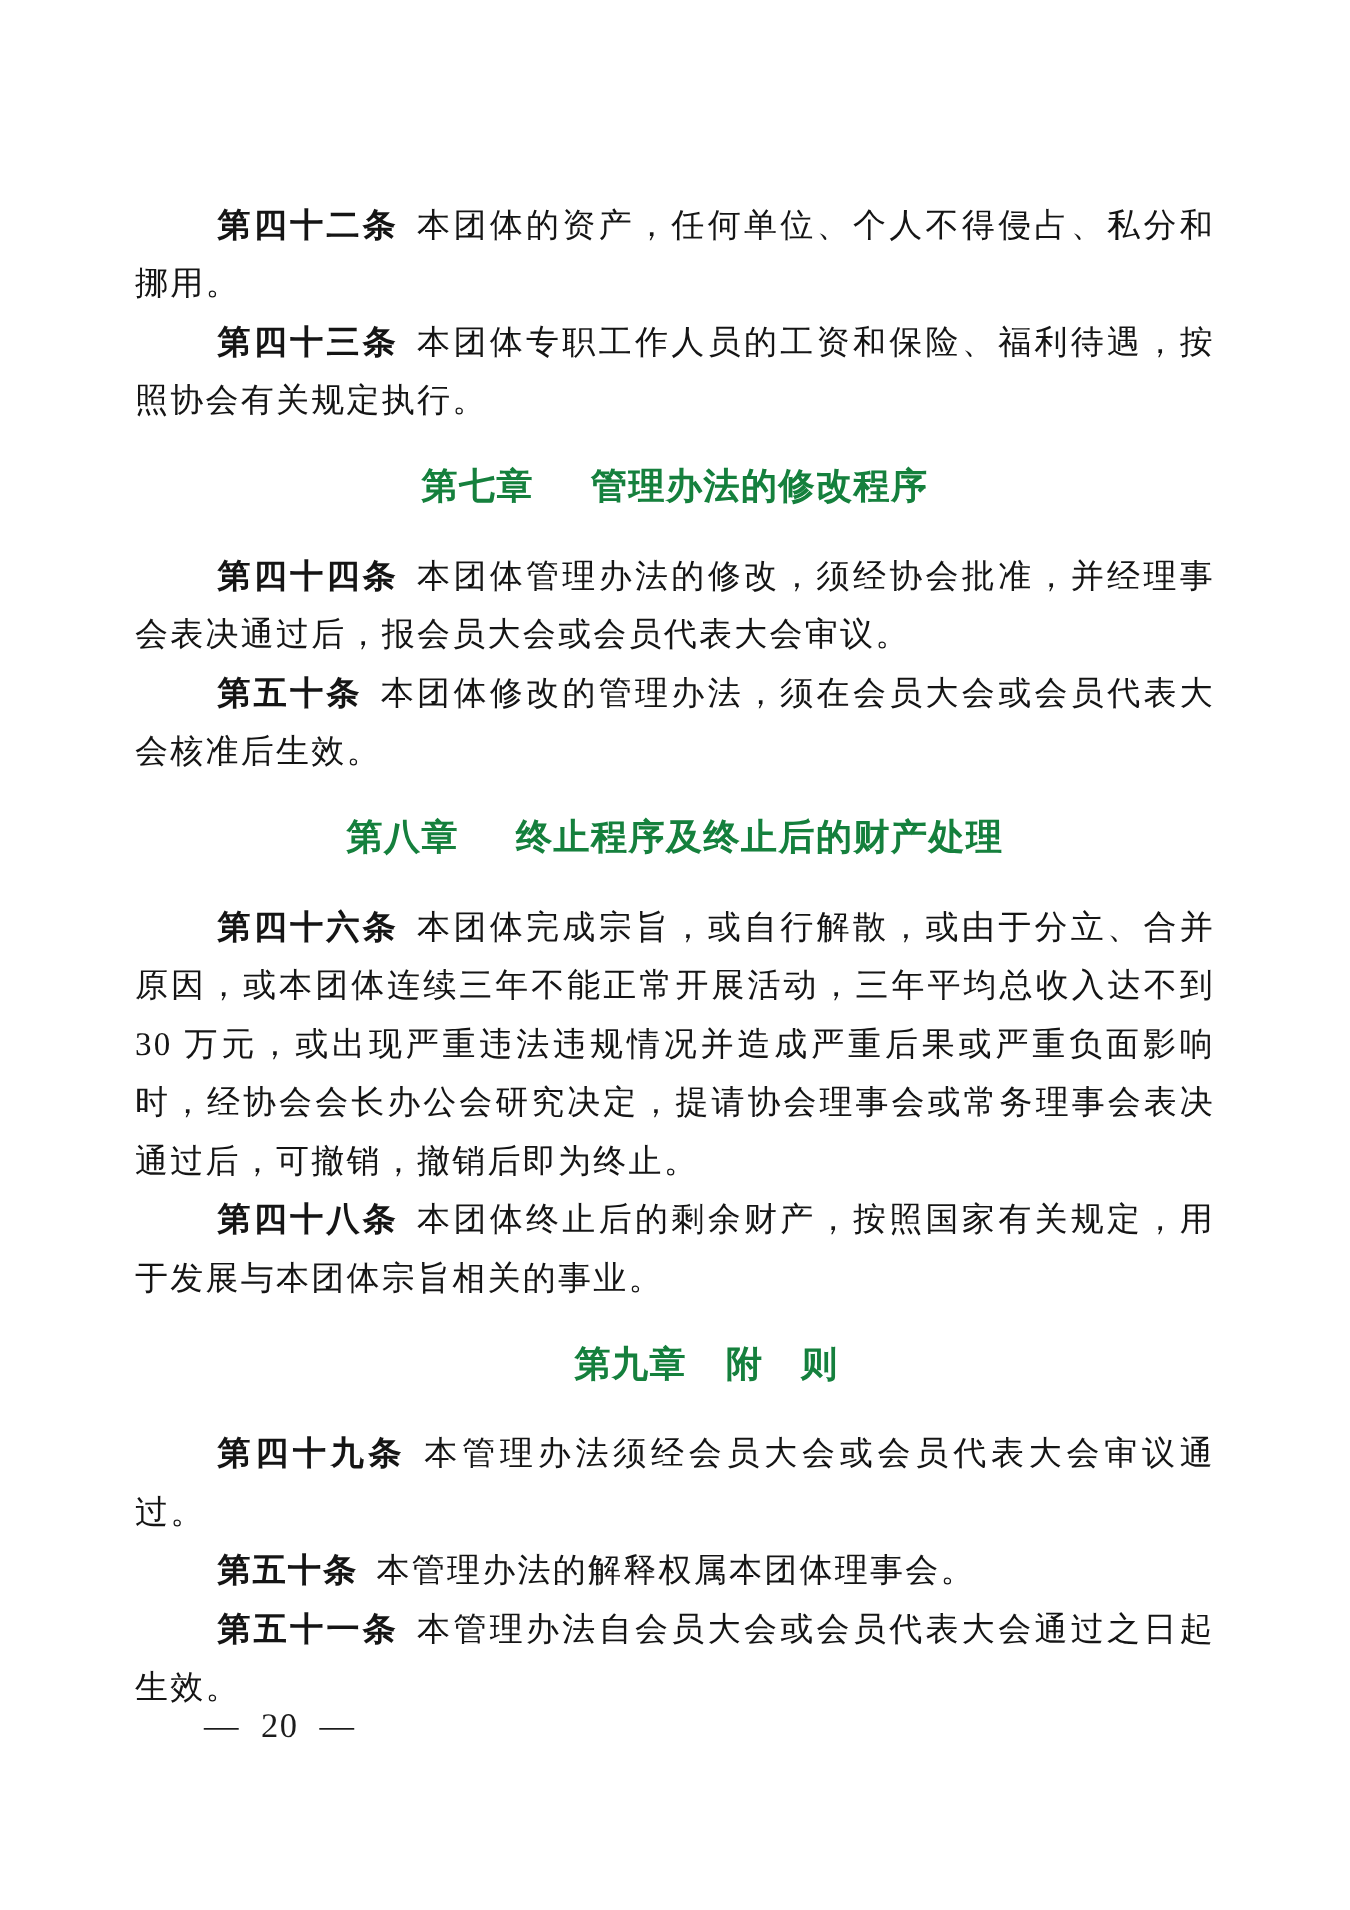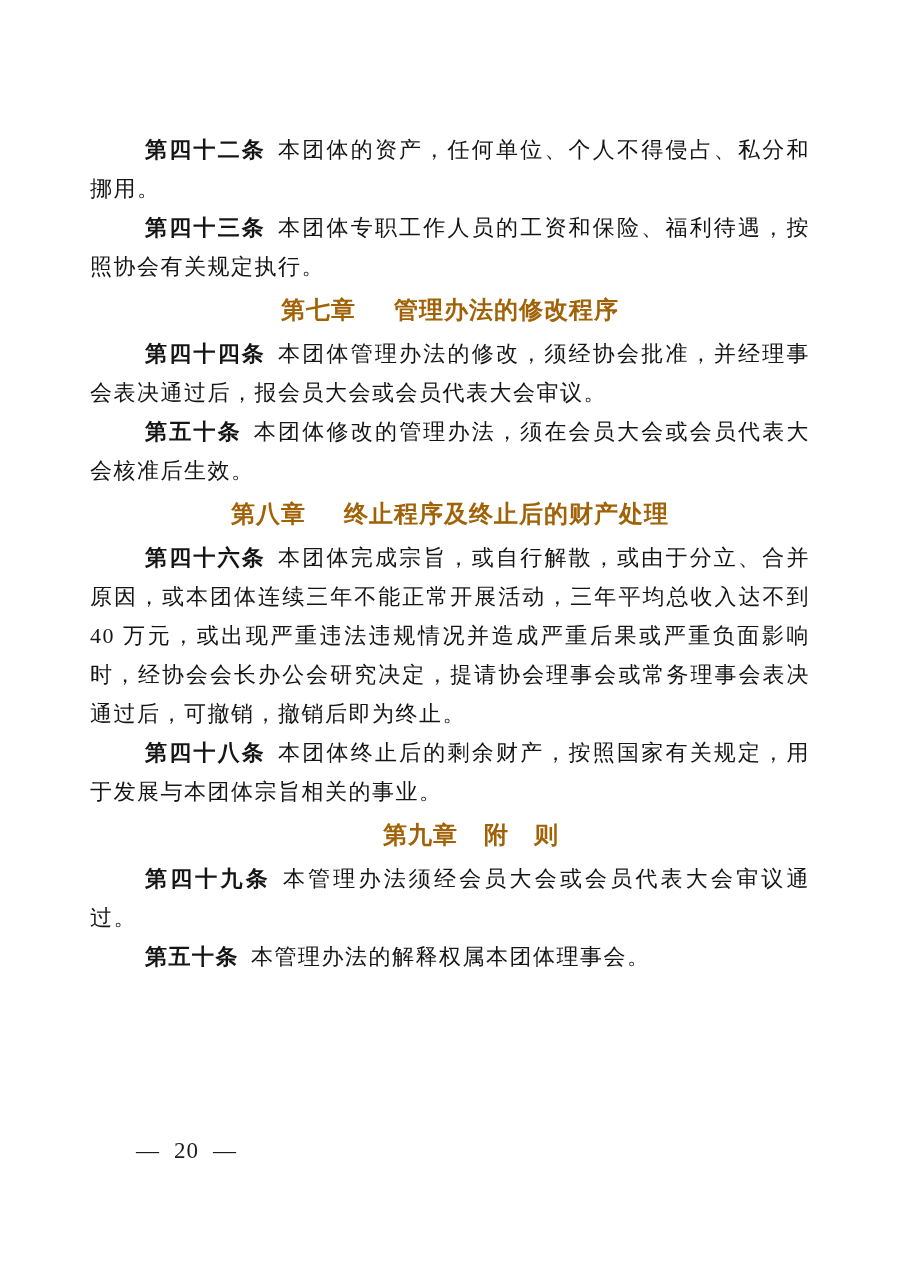--- a/index.html
+++ b/index.html
@@ -32,22 +32,22 @@
   .lead {
     font-weight: 700;
     margin-right: 12px;
   }
   .chapter {
     font-family: Liberation Serif, serif;
     font-weight: 700;
     font-size: 24px;
     letter-spacing: 1px;
     line-height: 42px;
-    margin: 3px 0;
-    color: #a16207;
+    margin: 18px 0;
+    color: #15803d;
   }
   .chapter.center { text-align: center; }
   .chapter.center .num { margin-right: 38px; }
   .chapter.left { text-align: center; text-indent: 42px; }
   .chapter.left .num { margin-right: 26px; }
   .footer {
     position: absolute;
     left: 136px;
     top: 1138px;
     font-family: "Liberation Serif", "DejaVu Serif", serif;
@@ -69,31 +69,32 @@
   <p class="para"><span class="lead">第四十三条</span><span>本团体专职工作人员的工资和保险、福利待遇，按照协会有关规定执行。</span></p>
 
   <h2 class="chapter center"><span class="num">第七章</span><span>管理办法的修改程序</span></h2>
 
   <p class="para"><span class="lead">第四十四条</span><span>本团体管理办法的修改，须经协会批准，并经理事会表决通过后，报会员大会或会员代表大会审议。</span></p>
 
   <p class="para"><span class="lead">第五十条</span><span>本团体修改的管理办法，须在会员大会或会员代表大会核准后生效。</span></p>
 
   <h2 class="chapter center"><span class="num">第八章</span><span>终止程序及终止后的财产处理</span></h2>
 
-  <p class="para"><span class="lead">第四十六条</span><span>本团体完成宗旨，或自行解散，或由于分立、合并原因，或本团体连续三年不能正常开展活动，三年平均总收入达不到 40 万元，或出现严重违法违规情况并造成严重后果或严重负面影响时，经协会会长办公会研究决定，提请协会理事会或常务理事会表决通过后，可撤销，撤销后即为终止。</span></p>
+  <p class="para"><span class="lead">第四十六条</span><span>本团体完成宗旨，或自行解散，或由于分立、合并原因，或本团体连续三年不能正常开展活动，三年平均总收入达不到 30 万元，或出现严重违法违规情况并造成严重后果或严重负面影响时，经协会会长办公会研究决定，提请协会理事会或常务理事会表决通过后，可撤销，撤销后即为终止。</span></p>
 
 
   <p class="para"><span class="lead">第四十八条</span><span>本团体终止后的剩余财产，按照国家有关规定，用于发展与本团体宗旨相关的事业。</span></p>
 
   <h2 class="chapter left"><span class="num">第九章</span><span>附　则</span></h2>
 
   <p class="para"><span class="lead">第四十九条</span><span>本管理办法须经会员大会或会员代表大会审议通过。</span></p>
 
   <p class="para"><span class="lead">第五十条</span><span>本管理办法的解释权属本团体理事会。</span></p>
 
+  <p class="para"><span class="lead">第五十一条</span><span>本管理办法自会员大会或会员代表大会通过之日起生效。</span></p>
 
 </div>
 
 <div class="footer">
   <span>—</span>
   <span>20</span>
   <span>—</span>
 </div>
 
 </body></html>

